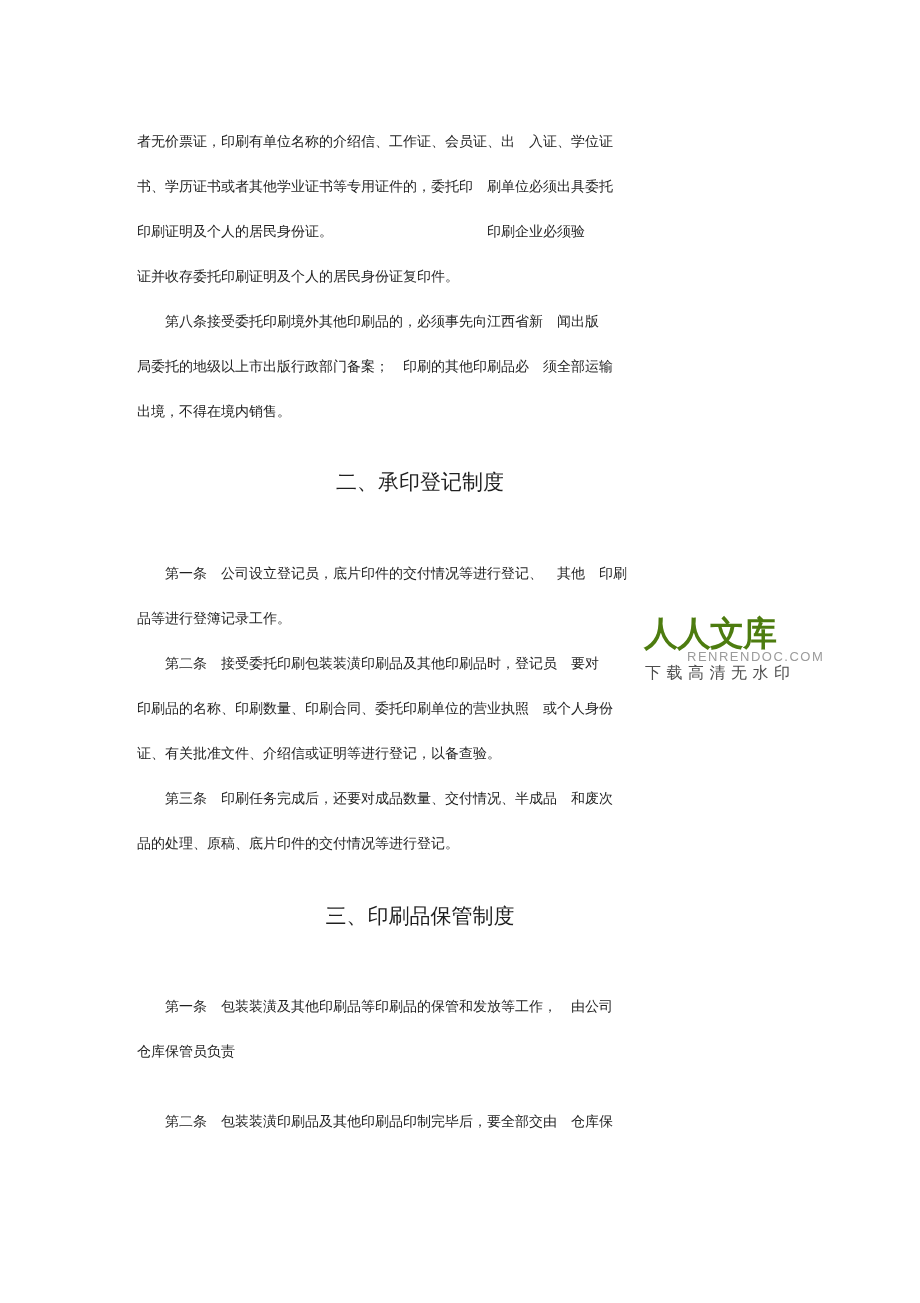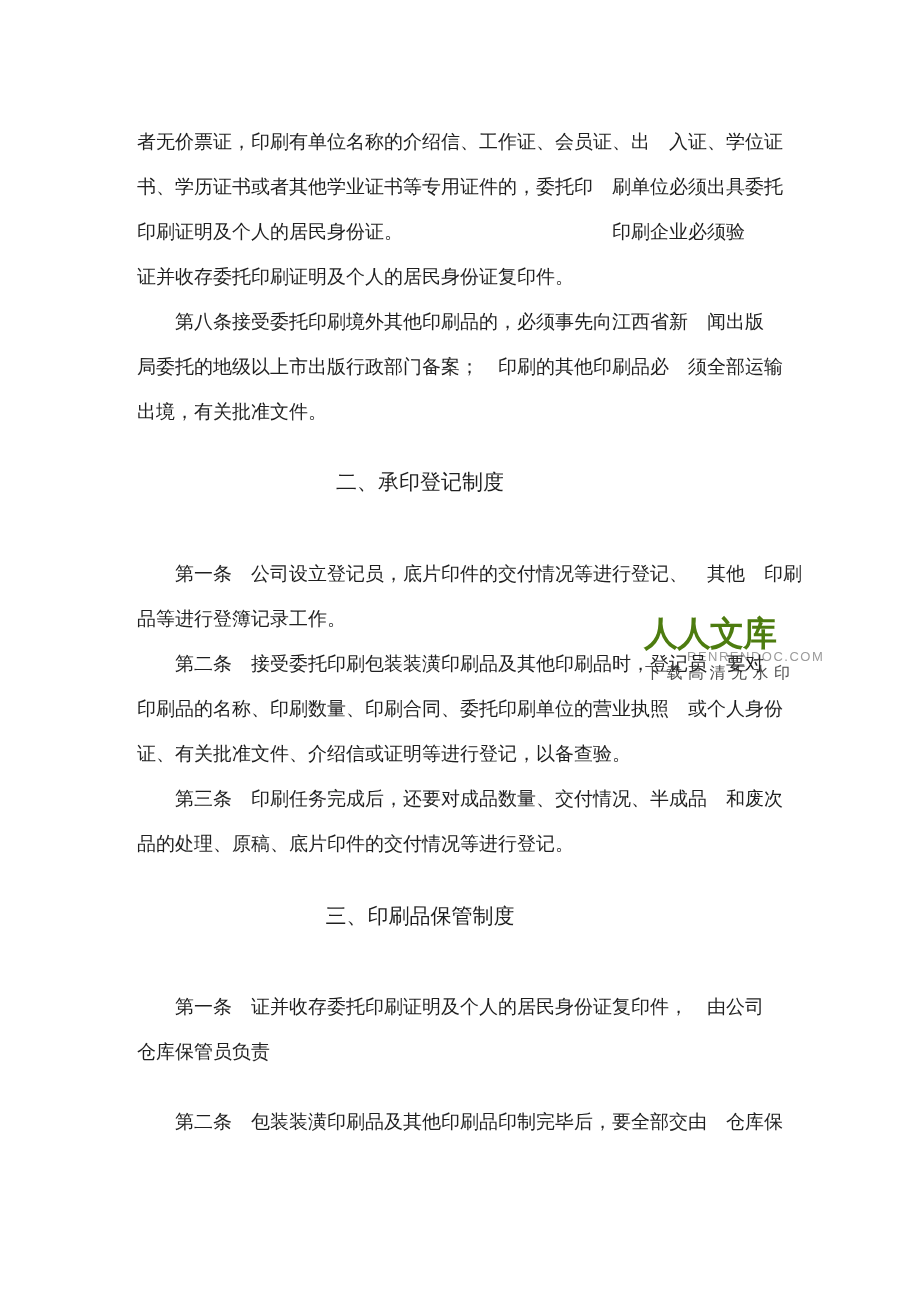--- a/index.html
+++ b/index.html
@@ -12,21 +12,21 @@
     width: 920px;
     height: 1303px;
     background: #ffffff;
     overflow: hidden;
     font-family: "Liberation Serif", "DejaVu Serif", serif;
     color: #1f1f1f;
   }
   .line {
     position: absolute;
     left: 137px;
-    font-size: 19px;
+    font-size: 14px;
     line-height: 21px;
     white-space: pre;
     color: #1f1f1f;
     z-index: 2;
   }
   .heading {
     position: absolute;
     left: 0;
     width: 840px;
     text-align: center;
@@ -86,31 +86,31 @@
     <div class="wm-domain">RENRENDOC.COM</div>
     <div class="wm-tagline">下载高清无水印</div>
   </div>
 
   <div class="line" style="top:131px">者无价票证，印刷有单位名称的介绍信、工作证、会员证、出　入证、学位证</div>
   <div class="line" style="top:176px">书、学历证书或者其他学业证书等专用证件的，委托印　刷单位必须出具委托</div>
   <div class="line" style="top:221px">印刷证明及个人的居民身份证。　　　　　　　　　　　印刷企业必须验</div>
   <div class="line" style="top:266px">证并收存委托印刷证明及个人的居民身份证复印件。</div>
   <div class="line" style="top:311px">　　第八条接受委托印刷境外其他印刷品的，必须事先向江西省新　闻出版</div>
   <div class="line" style="top:356px">局委托的地级以上市出版行政部门备案；　印刷的其他印刷品必　须全部运输</div>
-  <div class="line" style="top:401px">出境，有关批准文件。</div>
+  <div class="line" style="top:401px">出境，不得在境内销售。</div>
 
   <div class="heading" style="top:471px">二、承印登记制度</div>
 
   <div class="line" style="top:563px">　　第一条　公司设立登记员，底片印件的交付情况等进行登记、　其他　印刷</div>
   <div class="line" style="top:608px">品等进行登簿记录工作。</div>
   <div class="line" style="top:653px">　　第二条　接受委托印刷包装装潢印刷品及其他印刷品时，登记员　要对</div>
   <div class="line" style="top:698px">印刷品的名称、印刷数量、印刷合同、委托印刷单位的营业执照　或个人身份</div>
   <div class="line" style="top:788px">　　第三条　印刷任务完成后，还要对成品数量、交付情况、半成品　和废次</div>
   <div class="line" style="top:743px">证、有关批准文件、介绍信或证明等进行登记，以备查验。</div>
   <div class="line" style="top:833px">品的处理、原稿、底片印件的交付情况等进行登记。</div>
 
   <div class="heading" style="top:905px">三、印刷品保管制度</div>
 
-  <div class="line" style="top:996px">　　第一条　证并收存委托印刷证明及个人的居民身份证复印件，　由公司</div>
+  <div class="line" style="top:996px">　　第一条　包装装潢及其他印刷品等印刷品的保管和发放等工作，　由公司</div>
   <div class="line" style="top:1041px">仓库保管员负责</div>
   <div class="line" style="top:1111px">　　第二条　包装装潢印刷品及其他印刷品印制完毕后，要全部交由　仓库保</div>
 
 </div>
 
 </body></html>

